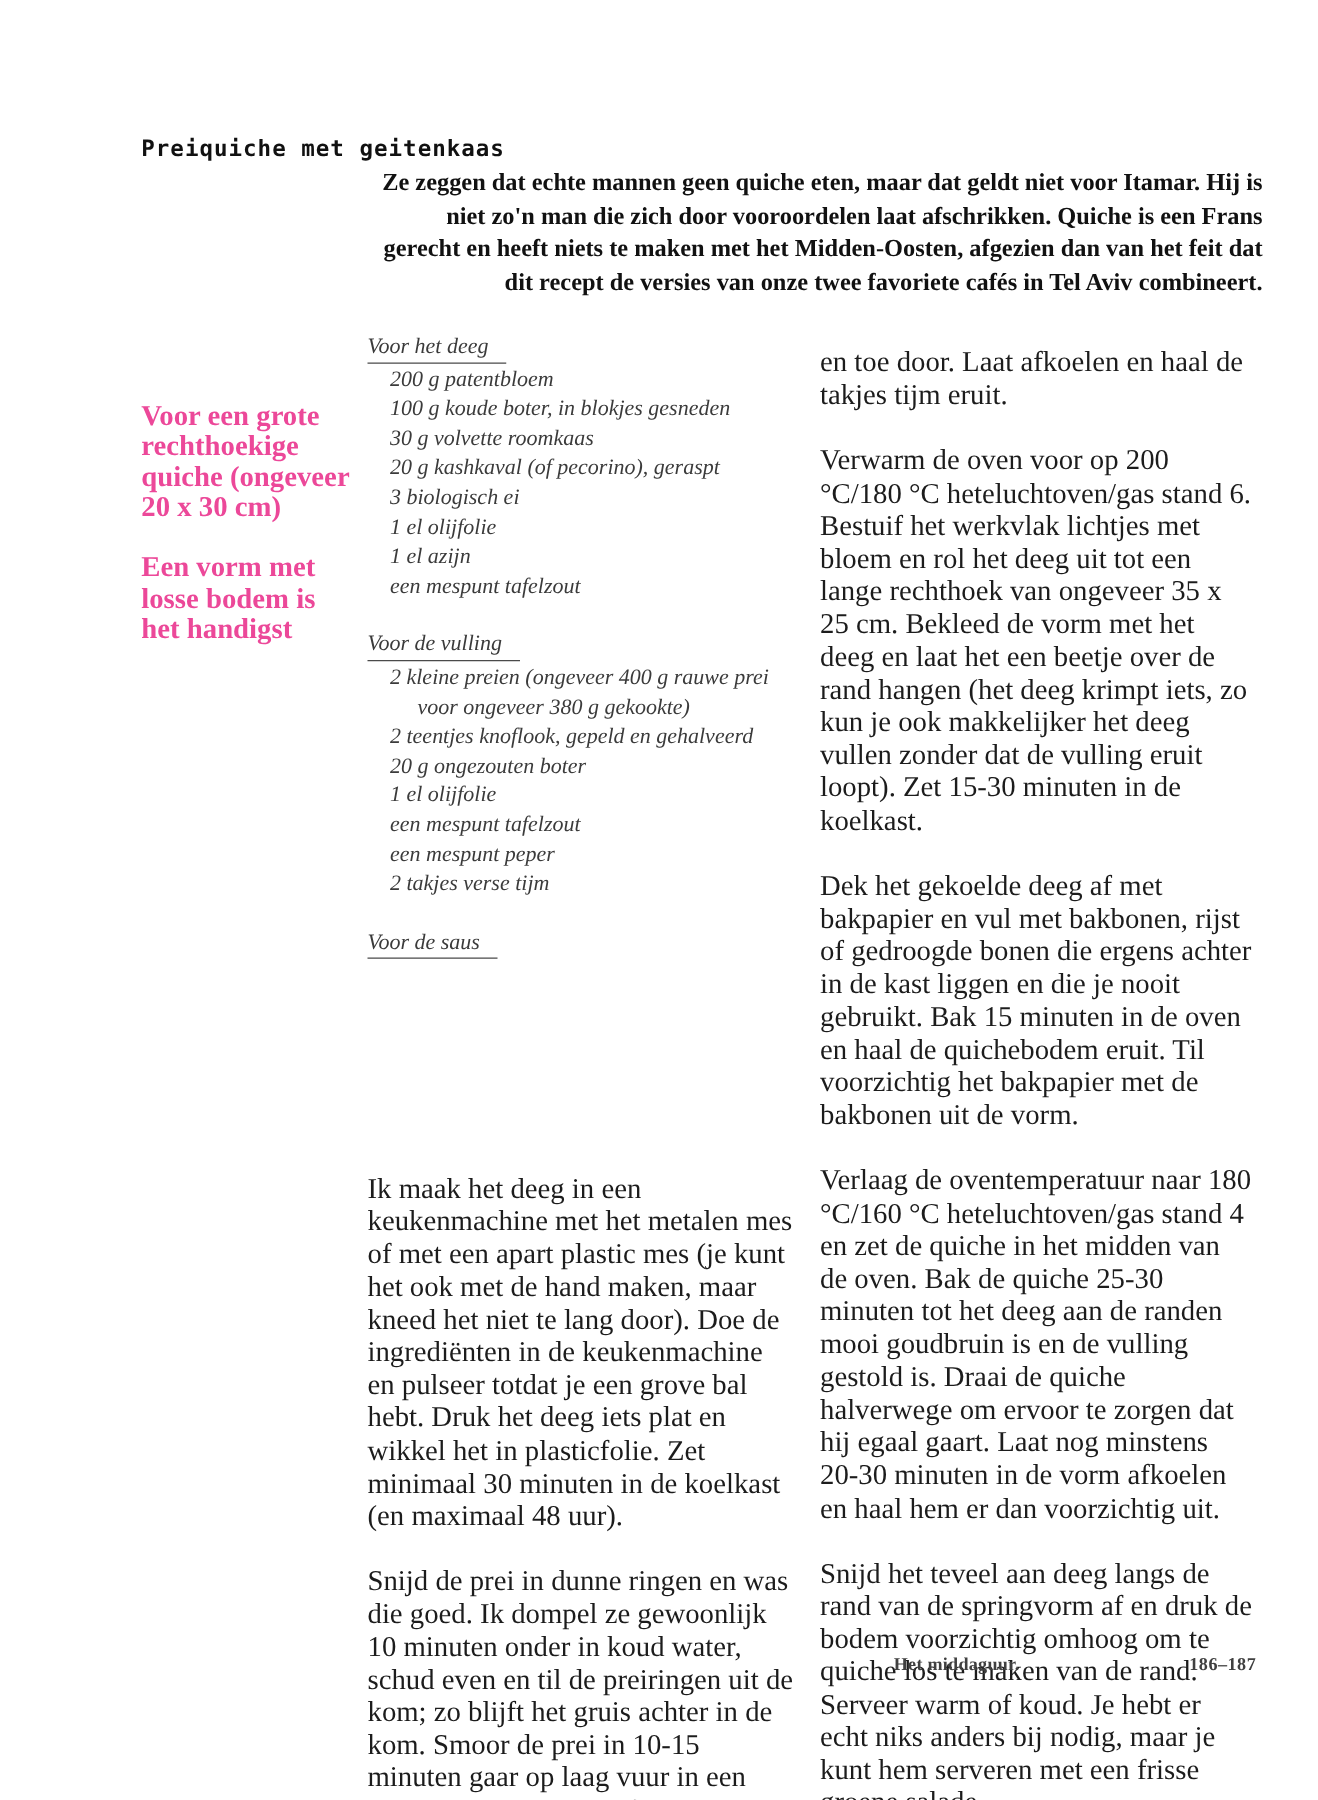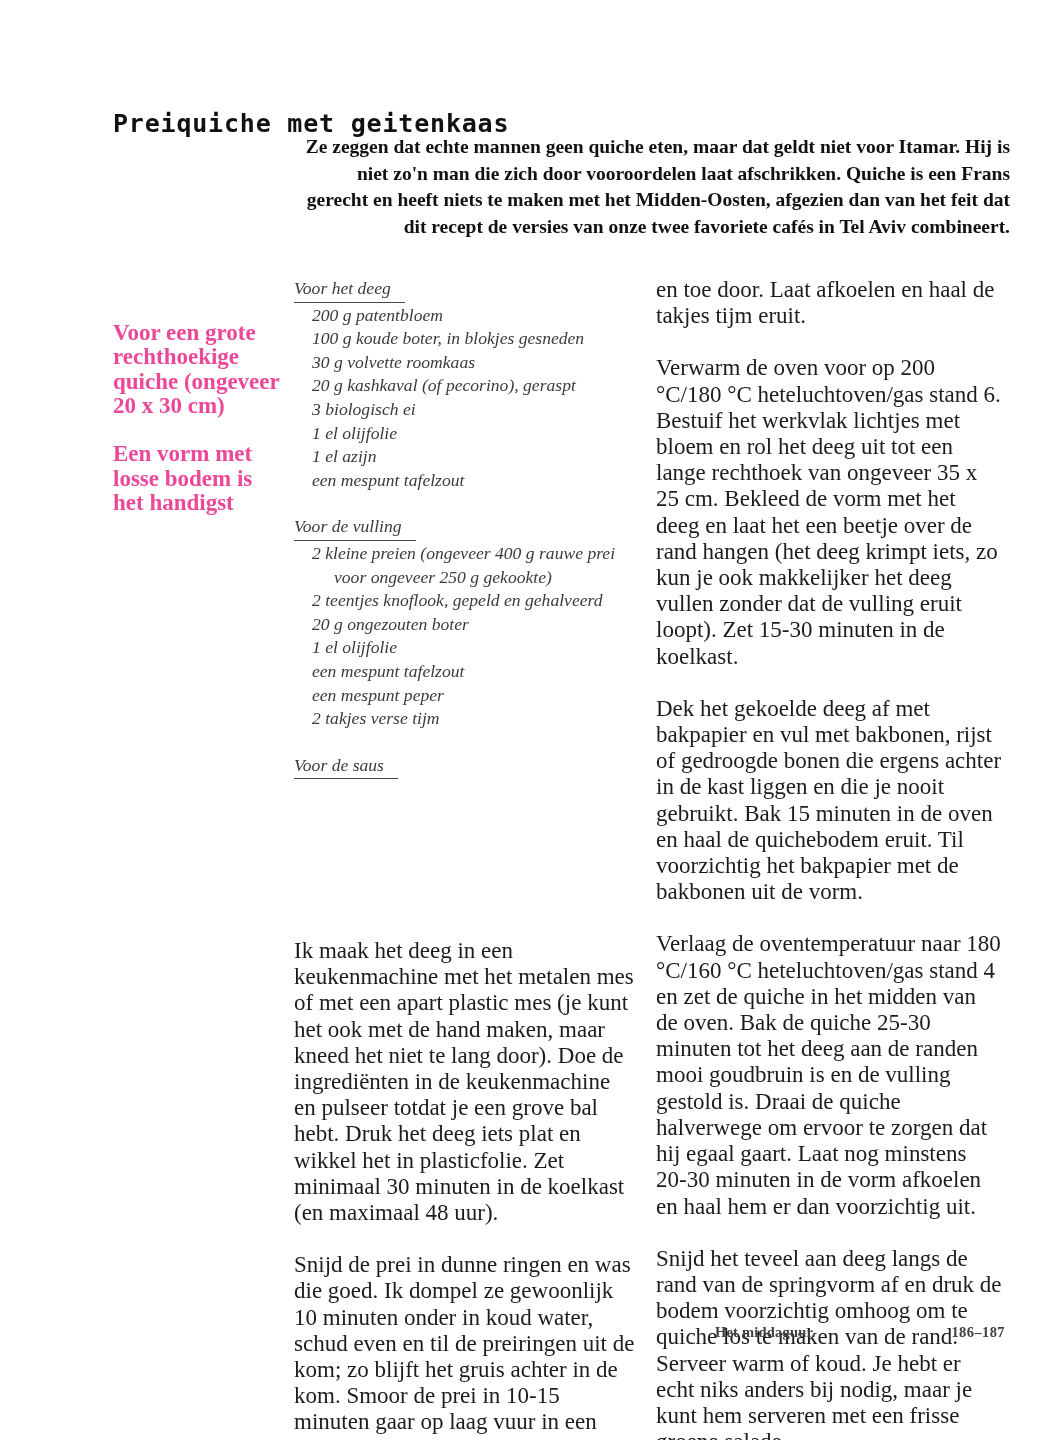--- a/index.html
+++ b/index.html
@@ -20,21 +20,21 @@
     position: absolute;
     inset: 0;
   }
 
   
   .recipe-title {
     position: absolute;
     left: 113px;
     top: 71px;
     font-family: "DejaVu Sans Mono", "Liberation Mono", monospace;
-    font-size: 25px;
+    font-size: 18px;
     font-weight: 700;
     letter-spacing: 0.8px;
     color: #111111;
     white-space: nowrap;
     margin-top: 38px;
   }
 
   
   .intro {
     position: absolute;
@@ -58,21 +58,21 @@
     font-weight: 700;
     line-height: 24.3px;
     color: #ec4899;
   }
   .margin-note .note-block + .note-block { margin-top: 24.3px; }
 
   
   .ingredients {
     position: absolute;
     left: 294px;
-    top: 277px;
+    top: 265px;
     width: 340px;
     font-size: 17.6px;
     line-height: 23.6px;
     color: #3b3b3b;
     font-style: italic;
   }
   .ing-group { margin-bottom: 23px; }
   .ing-group:last-child { margin-bottom: 0; }
   .ing-heading {
     display: inline-block;
@@ -154,21 +154,21 @@
         <li>3 biologisch ei</li>
         <li>1 el olijfolie</li>
         <li>1 el azijn</li>
         <li>een mespunt tafelzout</li>
       </ul>
     </div>
 
     <div class="ing-group">
       <div class="ing-heading">Voor de vulling</div>
       <ul class="ing-list">
-        <li><span>2 kleine preien (ongeveer 400 g rauwe prei</span><span class="cont">voor ongeveer 250 g gekookte)</span></li>
+        <li><span>2 kleine preien (ongeveer 400 g rauwe prei</span><span class="cont">voor ongeveer 380 g gekookte)</span></li>
         <li>2 teentjes knoflook, gepeld en gehalveerd</li>
         <li>20 g ongezouten boter</li>
         <li>1 el olijfolie</li>
         <li>een mespunt tafelzout</li>
         <li>een mespunt peper</li>
         <li>2 takjes verse tijm</li>
       </ul>
     </div>
 
     <div class="ing-group">

